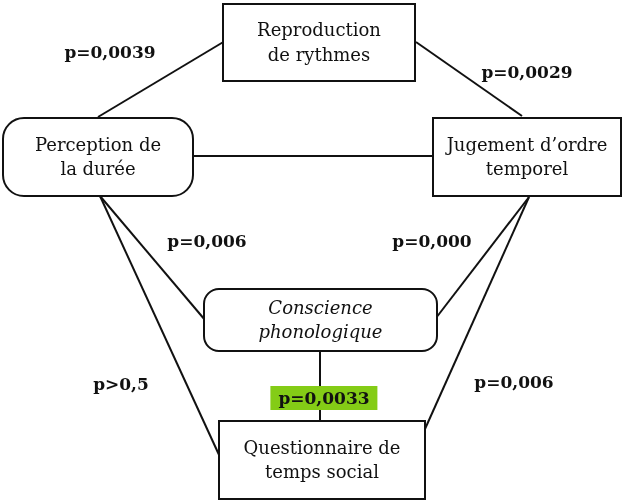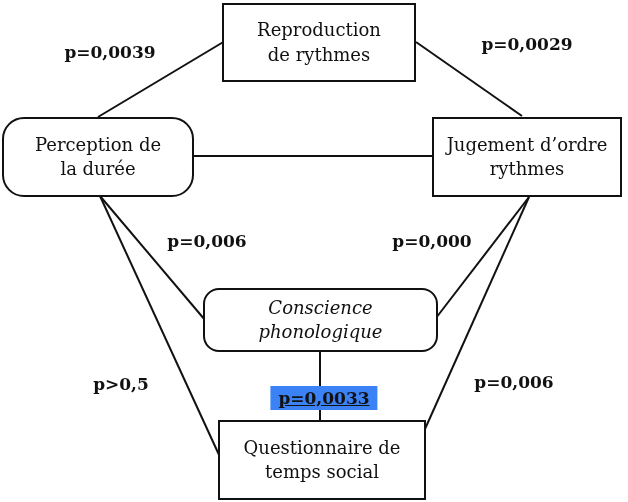--- a/index.html
+++ b/index.html
@@ -47,23 +47,22 @@
   .edge-label {
     position: absolute;
     transform: translate(-50%, -50%);
     font-weight: bold;
     font-size: 17px;
     white-space: nowrap;
     text-align: center;
     margin-left: 6px;
   }
   .edge-label.masked {
-    background: #3b82f6;
+    background: #84cc16;
     padding: 2px 8px;
-    text-decoration: underline;
   }
 </style>
 </head>
 <body>
 
 <div class="canvas">
 
   <svg class="edges" width="628" height="502" viewBox="0 0 628 502" aria-hidden="true">
     <line x1="98" y1="117" x2="225" y2="41"></line>
     <line x1="416" y1="42" x2="522" y2="116"></line>
@@ -80,36 +79,36 @@
 de rythmes</span>
   </div>
 
   <div class="node" style="left:2px; top:117px; width:192px; height:80px;border-radius:22px;">
     <span>Perception de
 la durée</span>
   </div>
 
   <div class="node" style="left:432px; top:117px; width:190px; height:80px;">
     <span>Jugement d’ordre
-rythmes</span>
+temporel</span>
   </div>
 
   <div class="node rounded" style="left:203px; top:288px; width:235px; height:64px;">
     <span>Conscience
 phonologique</span>
   </div>
 
   <div class="node" style="left:218px; top:420px; width:208px; height:80px;">
     <span>Questionnaire de
 temps social</span>
   </div>
 
   <div class="edge-label" style="left:104px; top:52px;">p=0,0039</div>
 
-  <div class="edge-label" style="left:521px; top:44px;">p=0,0029</div>
+  <div class="edge-label" style="left:521px; top:72px;">p=0,0029</div>
 
 
   <div class="edge-label" style="left:201px; top:241px;">p=0,006</div>
 
   <div class="edge-label" style="left:426px; top:241px;">p=0,000</div>
 
   <div class="edge-label" style="left:115px; top:384px;">p&gt;0,5</div>
 
   <div class="edge-label masked" style="left:318px; top:398px;">p=0,0033</div>
 

